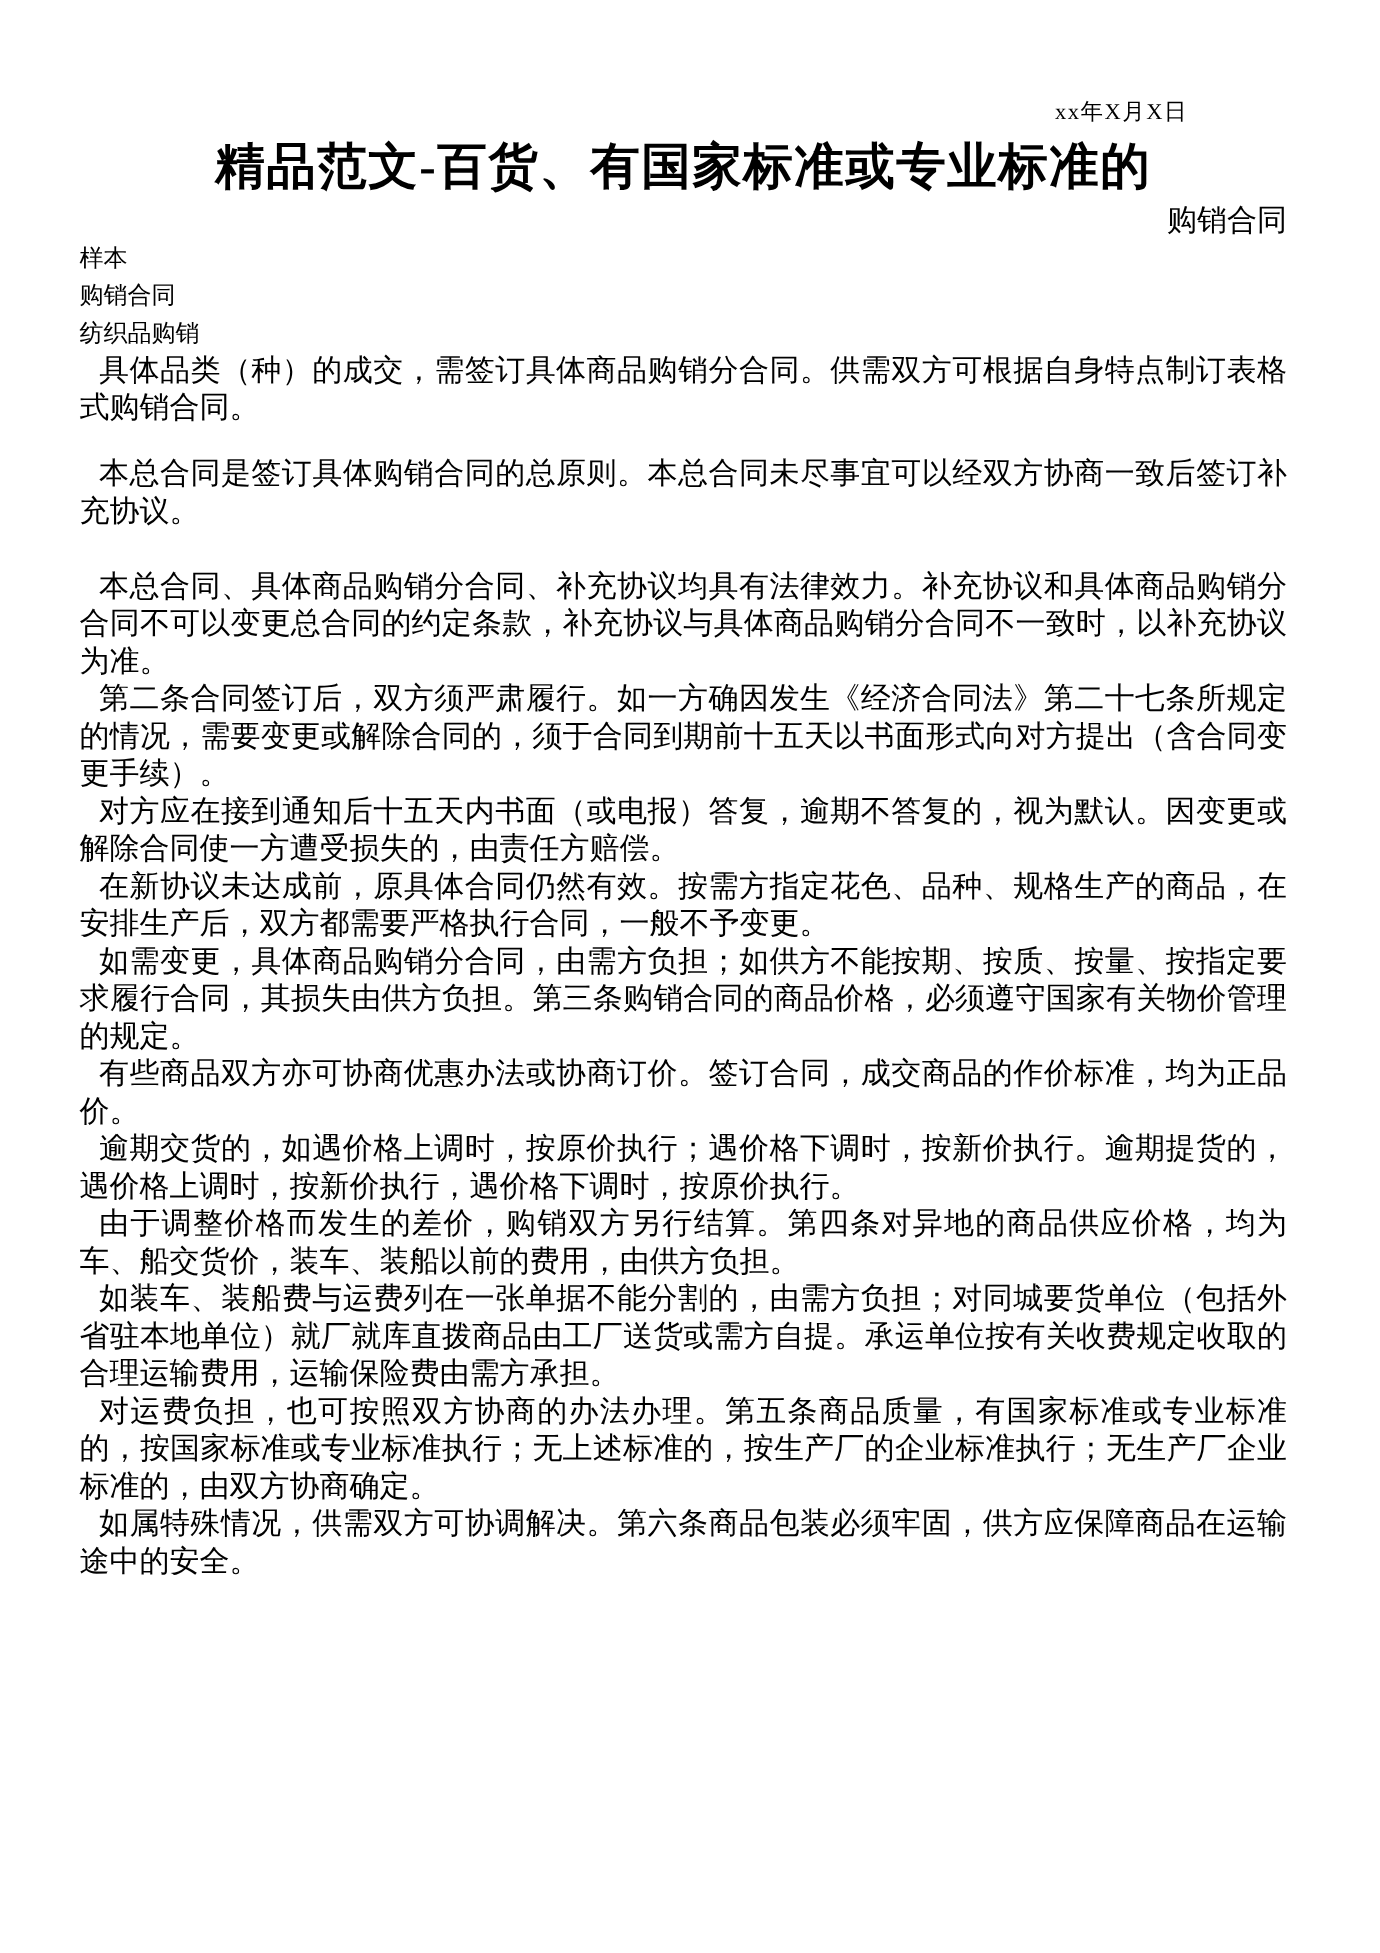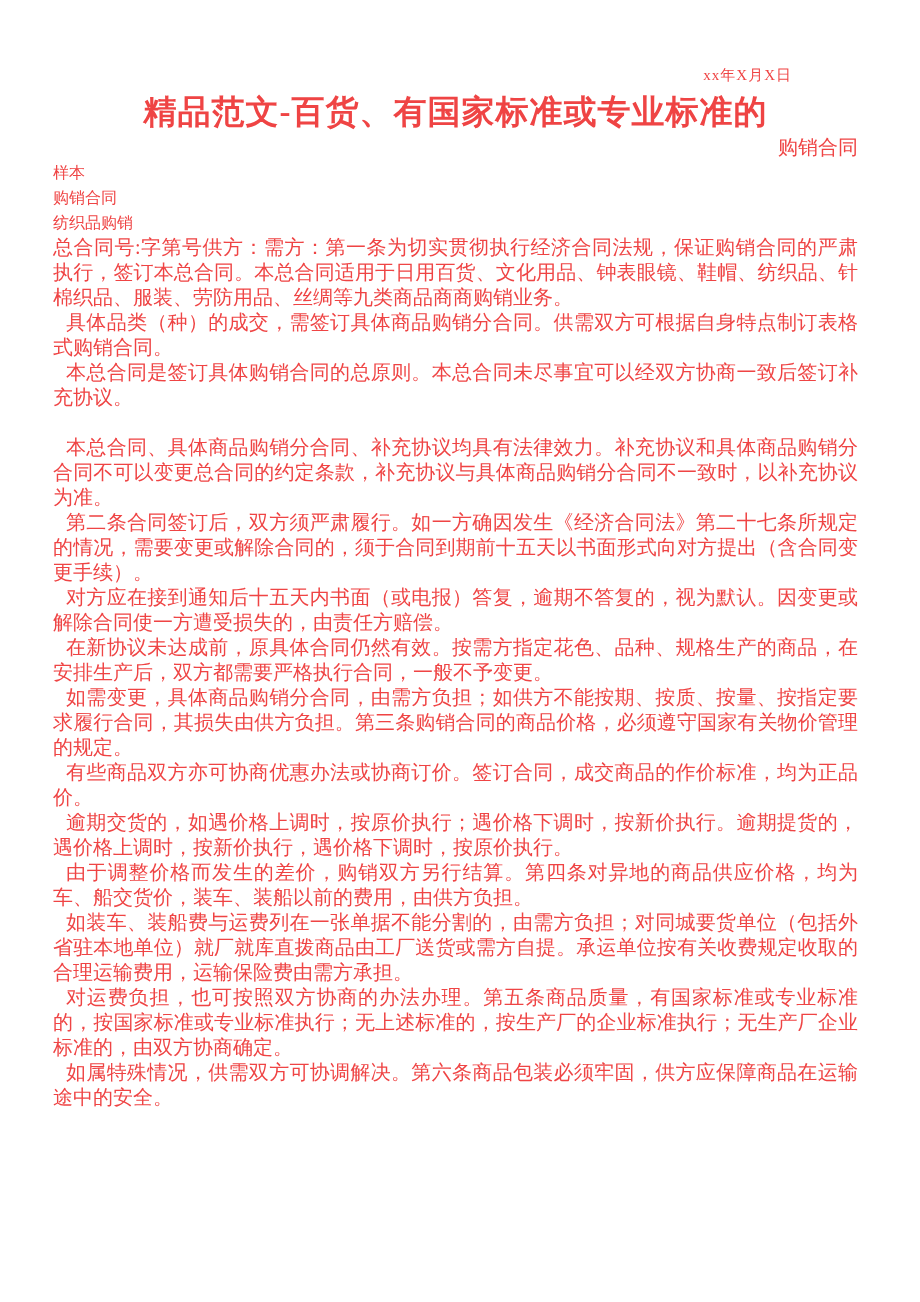--- a/index.html
+++ b/index.html
@@ -6,21 +6,21 @@
     margin: 0;
     padding: 0;
     background: #ffffff;
   }
   .page {
     position: relative;
     width: 920px;
     height: 1302px;
     margin: 0 auto;
     background: #ffffff;
-    color: #ef4444;
+    color: #000000;
     font-family: "Liberation Serif", "DejaVu Serif", serif;
     overflow: hidden;
     box-sizing: border-box;
   }
   .content {
     padding: 66px 62px 0 53px;
   }
   .date-line {
     font-size: 15px;
     line-height: 19px;
@@ -54,39 +54,39 @@
     line-height: 25px;
     text-align: justify;
     text-justify: inter-ideograph;
     word-break: break-all;
   }
   p.para.indent {
     text-indent: 13px;
   }
   p.para.gap-after {
     margin-bottom: 25px;
+    margin-top: 19px;
   }
 </style>
 </head>
 <body>
 
 <div class="page">
   <div class="content">
 
     <div class="date-line">xx年X月X日</div>
 
     <div class="doc-title">精品范文-百货、有国家标准或专业标准的</div>
 
     <div class="subtitle-right">购销合同</div>
 
     <div class="meta-line">样本</div>
     <div class="meta-line">购销合同</div>
     <div class="meta-line">纺织品购销</div>
 
-    <p class="para">总合同号:字第号供方：需方：第一条为切实贯彻执行经济合同法规，保证购销合同的严肃执行，签订本总合同。本总合同适用于日用百货、文化用品、钟表眼镜、鞋帽、纺织品、针棉织品、服装、劳防用品、丝绸等九类商品商商购销业务。</p>
     <p class="para indent">具体品类（种）的成交，需签订具体商品购销分合同。供需双方可根据自身特点制订表格式购销合同。</p>
     <p class="para indent gap-after">本总合同是签订具体购销合同的总原则。本总合同未尽事宜可以经双方协商一致后签订补充协议。</p>
     <p class="para indent">本总合同、具体商品购销分合同、补充协议均具有法律效力。补充协议和具体商品购销分合同不可以变更总合同的约定条款，补充协议与具体商品购销分合同不一致时，以补充协议为准。</p>
     <p class="para indent">第二条合同签订后，双方须严肃履行。如一方确因发生《经济合同法》第二十七条所规定的情况，需要变更或解除合同的，须于合同到期前十五天以书面形式向对方提出（含合同变更手续）。</p>
     <p class="para indent">对方应在接到通知后十五天内书面（或电报）答复，逾期不答复的，视为默认。因变更或解除合同使一方遭受损失的，由责任方赔偿。</p>
     <p class="para indent">在新协议未达成前，原具体合同仍然有效。按需方指定花色、品种、规格生产的商品，在安排生产后，双方都需要严格执行合同，一般不予变更。</p>
     <p class="para indent">如需变更，具体商品购销分合同，由需方负担；如供方不能按期、按质、按量、按指定要求履行合同，其损失由供方负担。第三条购销合同的商品价格，必须遵守国家有关物价管理的规定。</p>
     <p class="para indent">有些商品双方亦可协商优惠办法或协商订价。签订合同，成交商品的作价标准，均为正品价。</p>
     <p class="para indent">逾期交货的，如遇价格上调时，按原价执行；遇价格下调时，按新价执行。逾期提货的，遇价格上调时，按新价执行，遇价格下调时，按原价执行。</p>
     <p class="para indent">由于调整价格而发生的差价，购销双方另行结算。第四条对异地的商品供应价格，均为车、船交货价，装车、装船以前的费用，由供方负担。</p>

